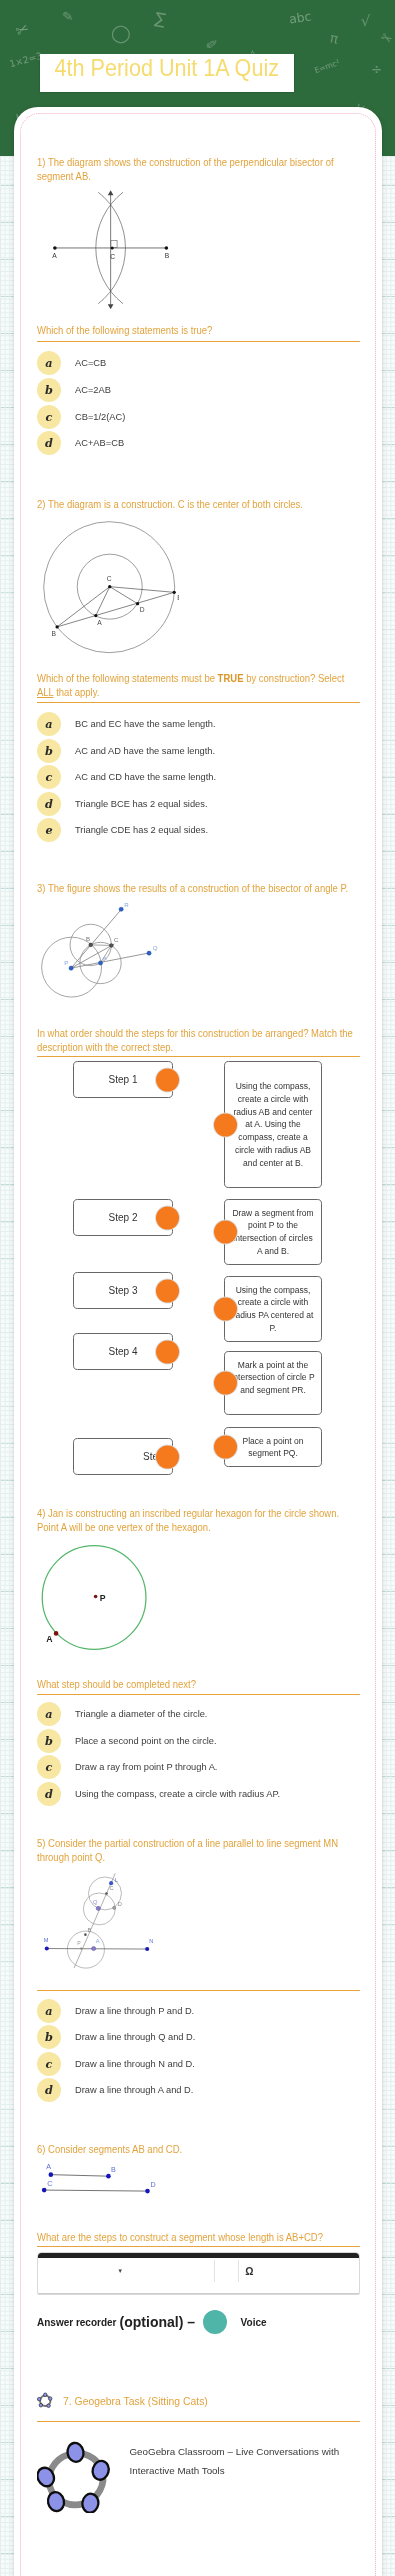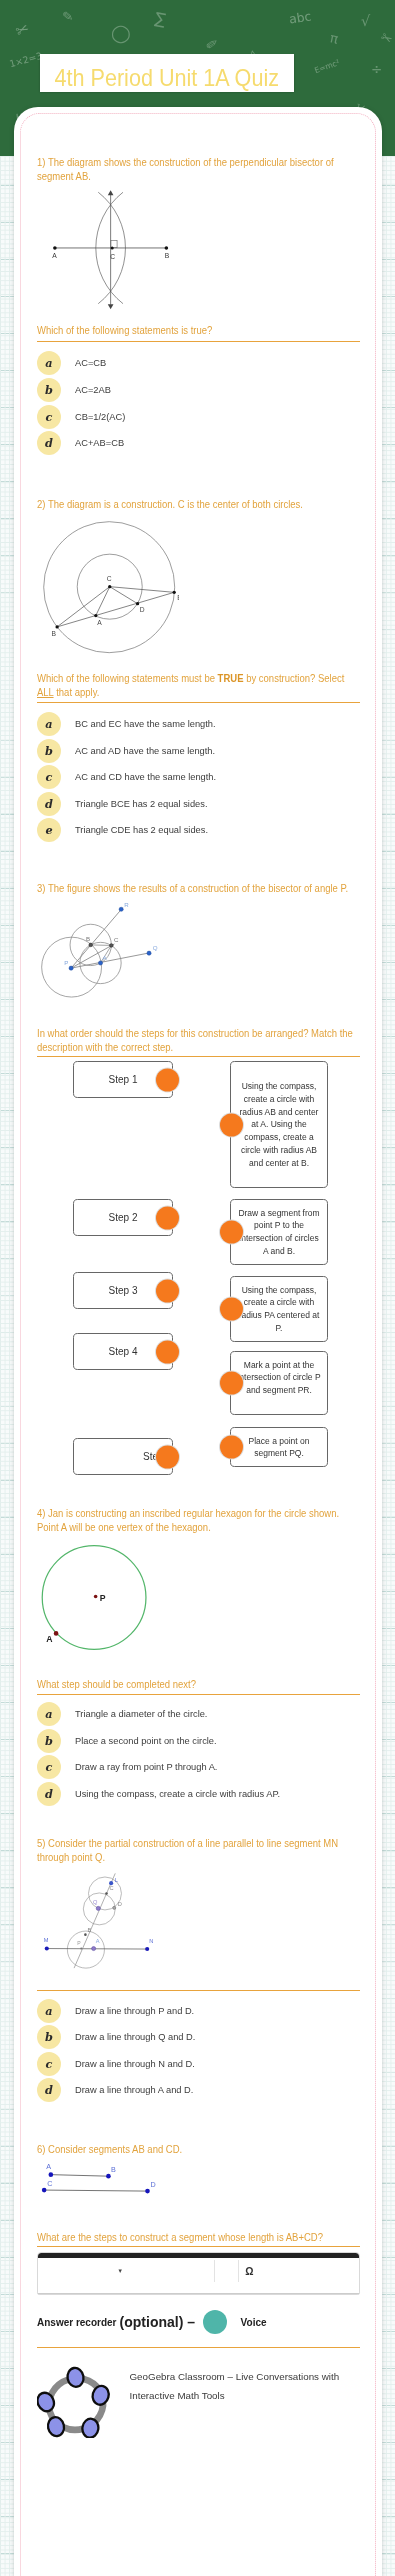--- a/index.html
+++ b/index.html
@@ -10,40 +10,40 @@
     background-image:
       linear-gradient(#e3efed 0.5px, transparent 0.5px),
       linear-gradient(90deg,#e3efed 0.5px, transparent 0.5px),
       linear-gradient(#c3dbd8 0.8px, transparent 0.8px),
       linear-gradient(90deg,#c3dbd8 0.8px, transparent 0.8px);
     background-size:4.6px 4.6px,4.6px 4.6px,37px 37px,37px 37px;
   }
   .chalk{position:absolute;top:0;left:0;width:396px;height:156px;background:#2E6B3C;overflow:hidden;}
   .chalk span{position:absolute;font-family:"DejaVu Sans",sans-serif;white-space:nowrap;}
   .banner{position:absolute;top:54px;left:40px;width:254px;height:38px;background:#ffffff;
-    display:flex;align-items:flex-end;justify-content:center;box-shadow:0 0.5px 2.1px rgba(0,0,0,.25);}
+    display:flex;align-items:flex-start;justify-content:center;box-shadow:0 0.5px 2.1px rgba(0,0,0,.25);}
   .banner .t{font-size:24px;color:#F6DB6E;letter-spacing:0px;display:inline-block;transform:scaleX(.9);white-space:nowrap;}
   .card{position:absolute;top:107px;left:14px;width:368px;height:2541px;background:#ffffff;
     border-radius:24px;box-shadow:0 1px 5.2px rgba(0,0,0,.18);
     padding:48px 22px 0 23px;box-sizing:border-box;overflow:hidden;}
   .dotted{position:absolute;inset:6.2px;border:1.5px dotted #F3AFC0;border-radius:19.6px;pointer-events:none;}
   .qtext{font-size:10.8px;color:#E2A33D;line-height:1.3;width:367px;transform:scaleX(.88);transform-origin:0 0;}
   .qtext b{font-weight:bold;color:#DB9426;}
   .qtext u{text-decoration:underline;}
   .q-underline{border:none;border-top:1px solid #E8A33D;margin:3.1px 0 0 0;width:323px;}
   .opts{margin-top:10.3px;}
   .opt-row{display:flex;align-items:center;gap:14px;height:23px;margin-bottom:3.6px;}
   .opt-circle{width:24px;height:24px;border-radius:50%;background:#F7E7A3;flex:0 0 24px;
     display:flex;align-items:center;justify-content:center;
     font-family:"DejaVu Serif",serif;font-style:italic;font-weight:700;font-size:11.3px;color:#2b2b2b;}
   .opt-text{font-size:9.3px;color:#3C3C3C;}
   .match{position:relative;height:410px;margin-top:4.1px;}
   .step-box{position:absolute;left:36px;width:98px;height:35px;border:0.5px solid #666;border-radius:4.6px;
     background:#fff;display:flex;align-items:center;justify-content:center;font-size:10px;color:#333;}
-  .desc-box{position:absolute;left:193px;width:98px;border:0.5px solid #666;border-radius:4.6px;background:#fff;
+  .desc-box{position:absolute;left:187px;width:98px;border:0.5px solid #666;border-radius:4.6px;background:#fff;
     padding:6.2px 5.2px;box-sizing:border-box;font-size:8.5px;color:#333;text-align:center;line-height:1.5;justify-content:flex-end;}
   .knob{position:absolute;width:23px;height:23px;border-radius:50%;background:#F5791D;box-shadow:0 0 0 1px #dcdcdc;}
   .knob.s{right:-7.2px;top:50%;transform:translateY(-50%);}
   .knob.d{left:-11.3px;top:50%;transform:translateY(-50%);}
   .editor{width:323px;border:0.5px solid #d9d9d9;border-radius:4.1px 4.1px 2.1px 2.1px;background:#fff;margin-top:5.2px;box-sizing:border-box;}
   .editor-topbar{height:4.6px;background:#222;border-radius:3.6px 3.6px 0 0;}
   .editor-toolbar{height:35px;position:relative;border-bottom:1px solid #cccccc;}
   .tb-dd{position:absolute;left:72px;top:4.1px;width:20.6px;height:18.5px;display:flex;align-items:center;justify-content:center;font-size:6.7px;color:#444;cursor:pointer;}
   .tb-sep{position:absolute;top:2.1px;height:21.6px;width:0.5px;background:#e3e3e3;}
   .tb-omega{position:absolute;left:201px;top:4.1px;width:20.6px;height:18.5px;display:flex;align-items:center;justify-content:center;font-size:10.3px;font-weight:bold;color:#333;cursor:pointer;}
@@ -358,20 +358,31 @@
     </div>
   </div>
 
   <div class="recorder">
     <span class="rec-label">Answer recorder</span>
     <span class="rec-opt">(optional) –</span>
     <div class="rec-circle"></div>
     <span class="rec-label">Voice</span>
   </div>
 
+  <div class="q7head">
+    <svg width="16.5" height="16.5" viewBox="0 0 30 30">
+      <circle cx="15" cy="16" r="9.5" fill="none" stroke="#777" stroke-width="3.5"></circle>
+      <circle cx="15" cy="5" r="3.2" fill="#8c92e8" stroke="#222" stroke-width="1.2"></circle>
+      <circle cx="24" cy="12" r="3.2" fill="#8c92e8" stroke="#222" stroke-width="1.2"></circle>
+      <circle cx="21" cy="25" r="3.2" fill="#8c92e8" stroke="#222" stroke-width="1.2"></circle>
+      <circle cx="7" cy="24" r="3.2" fill="#8c92e8" stroke="#222" stroke-width="1.2"></circle>
+      <circle cx="4" cy="13" r="3.2" fill="#8c92e8" stroke="#222" stroke-width="1.2"></circle>
+    </svg>
+    <span class="q7title">7. Geogebra Task (Sitting Cats)</span>
+  </div>
   <hr class="q-underline" style="margin-top:12.4px;">
   <div class="ggb">
     <svg width="77" height="72" viewBox="0 0 150 140">
       <ellipse cx="76" cy="74" rx="53" ry="50" transform="rotate(-18 76 74)" fill="none" stroke="#8a8a8a" stroke-width="13"></ellipse>
       <ellipse cx="75" cy="22" rx="15.5" ry="18.5" transform="rotate(-10 75 22)" fill="#8c92e8" stroke="#0d0d0d" stroke-width="4.5"></ellipse>
       <ellipse cx="124" cy="57" rx="15.5" ry="18.5" transform="rotate(15 124 57)" fill="#8c92e8" stroke="#0d0d0d" stroke-width="4.5"></ellipse>
       <ellipse cx="104" cy="121" rx="15.5" ry="18.5" transform="rotate(8 104 121)" fill="#8c92e8" stroke="#0d0d0d" stroke-width="4.5"></ellipse>
       <ellipse cx="37" cy="118" rx="15.5" ry="18.5" transform="rotate(-12 37 118)" fill="#8c92e8" stroke="#0d0d0d" stroke-width="4.5"></ellipse>
       <ellipse cx="17" cy="70" rx="15.5" ry="18.5" transform="rotate(-25 17 70)" fill="#8c92e8" stroke="#0d0d0d" stroke-width="4.5"></ellipse>
     </svg>

